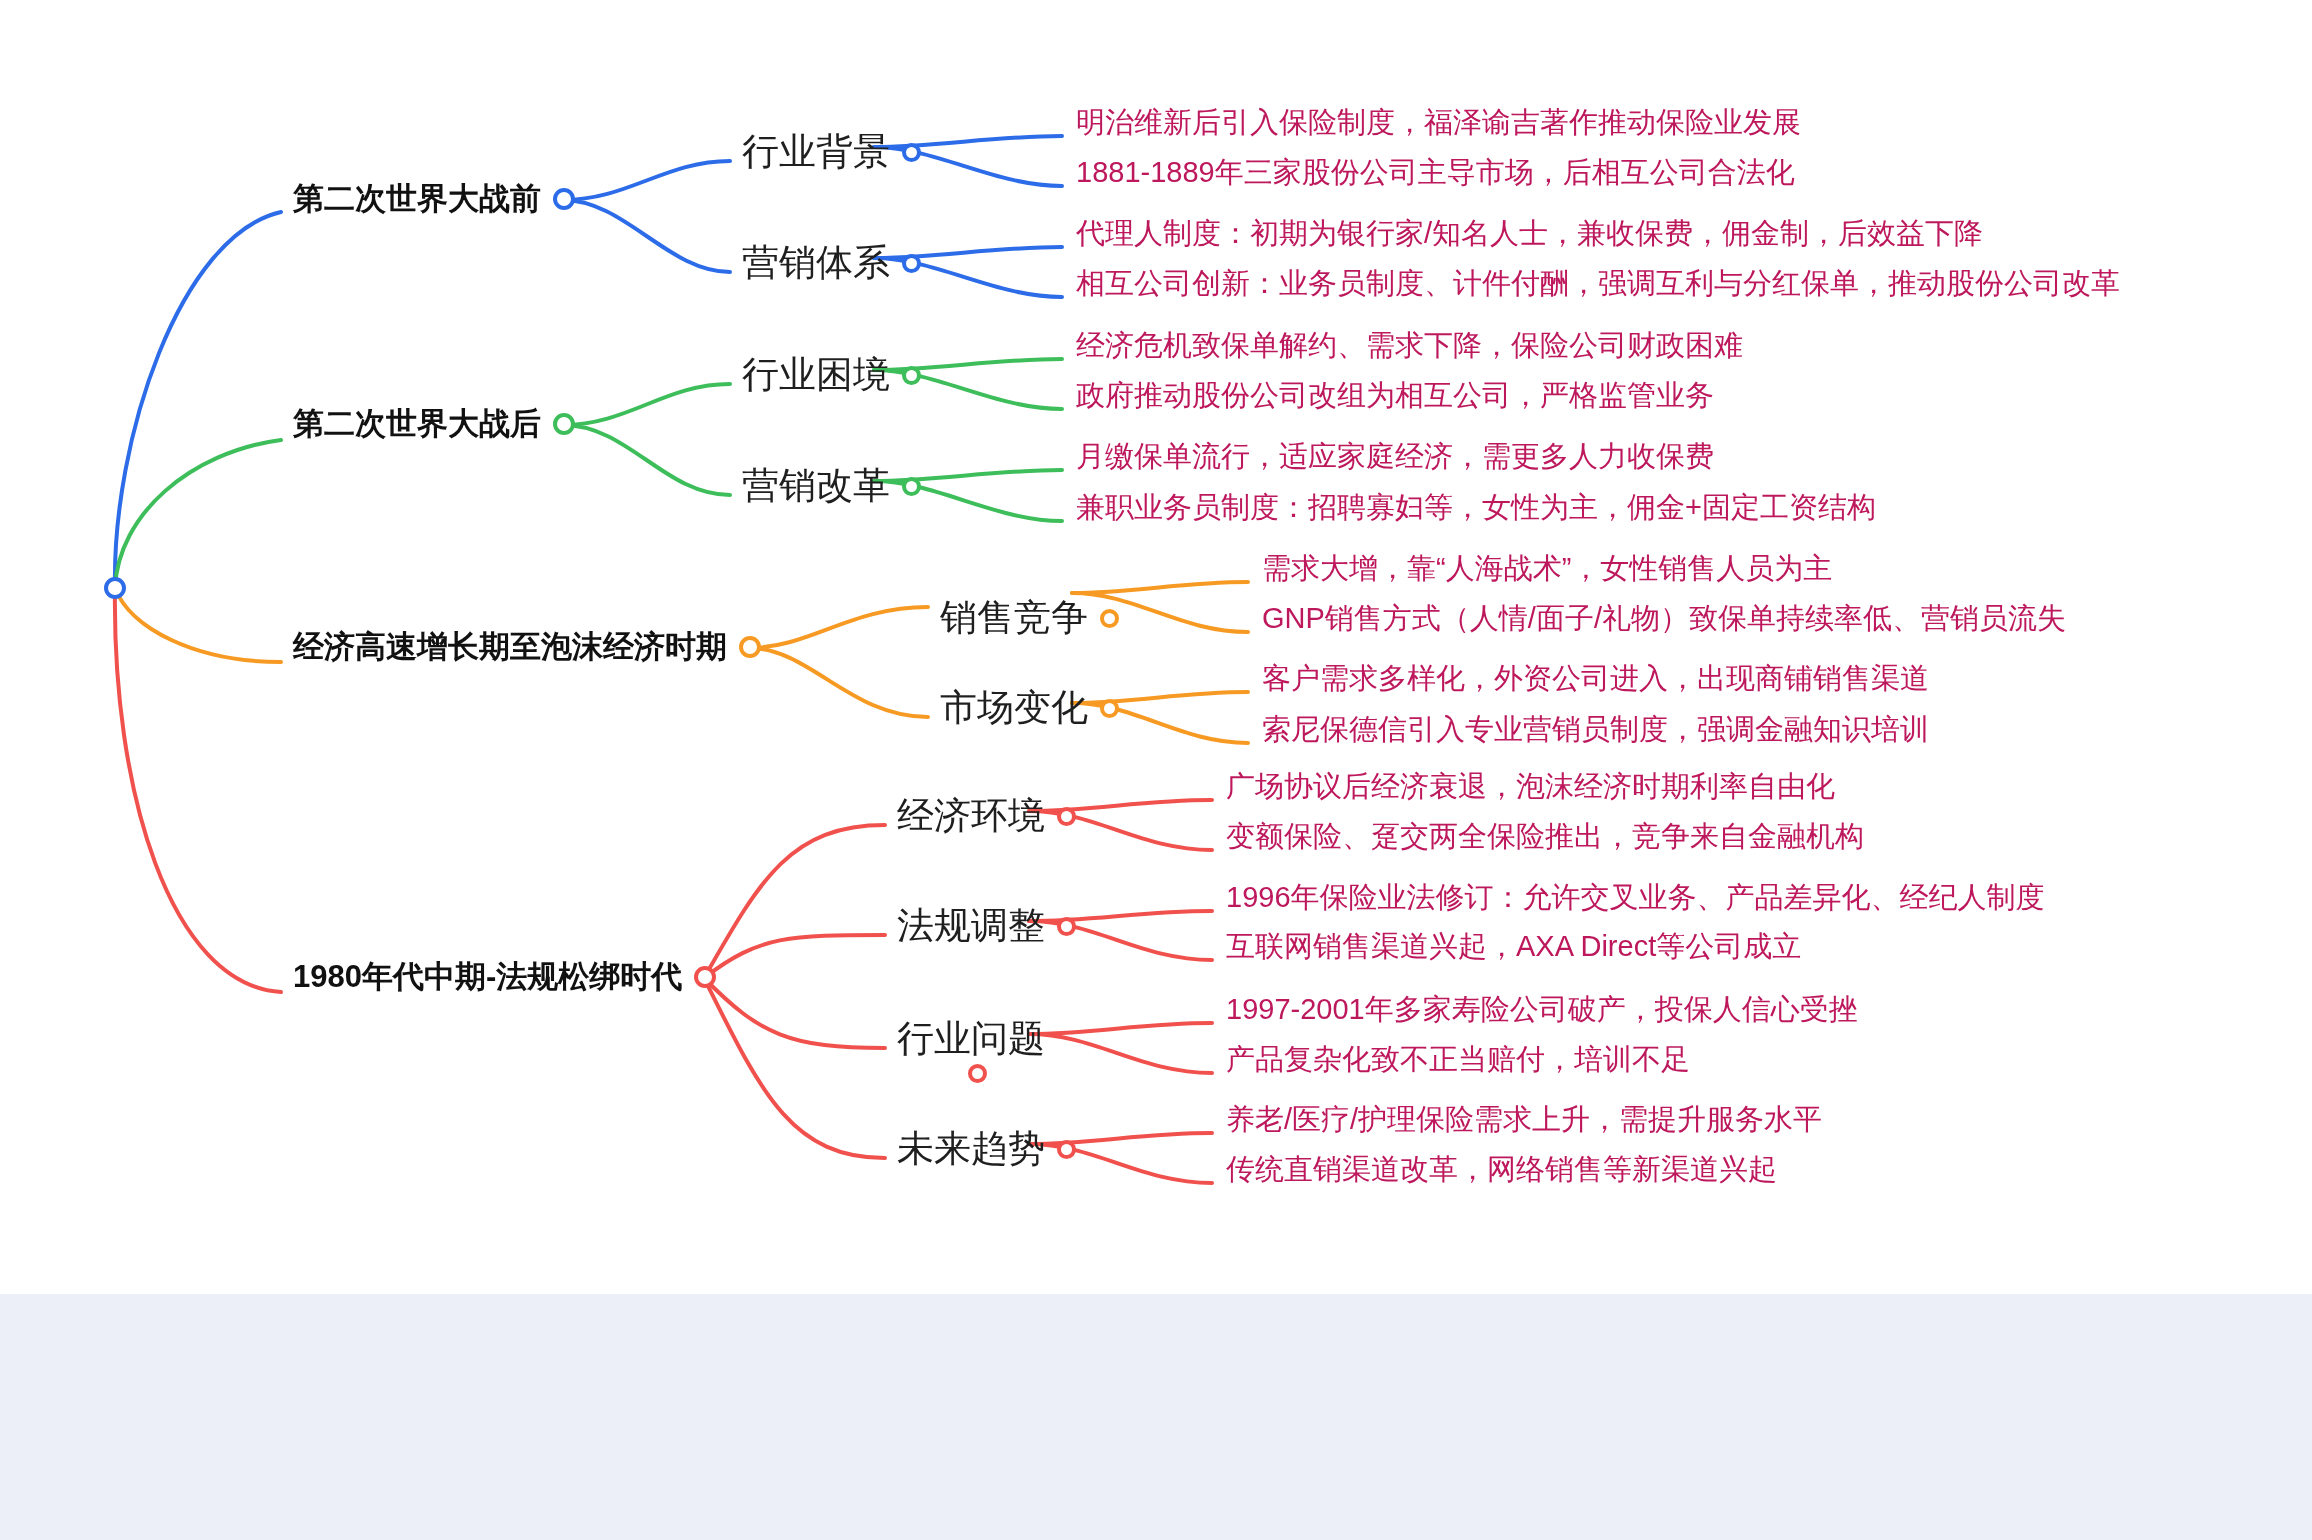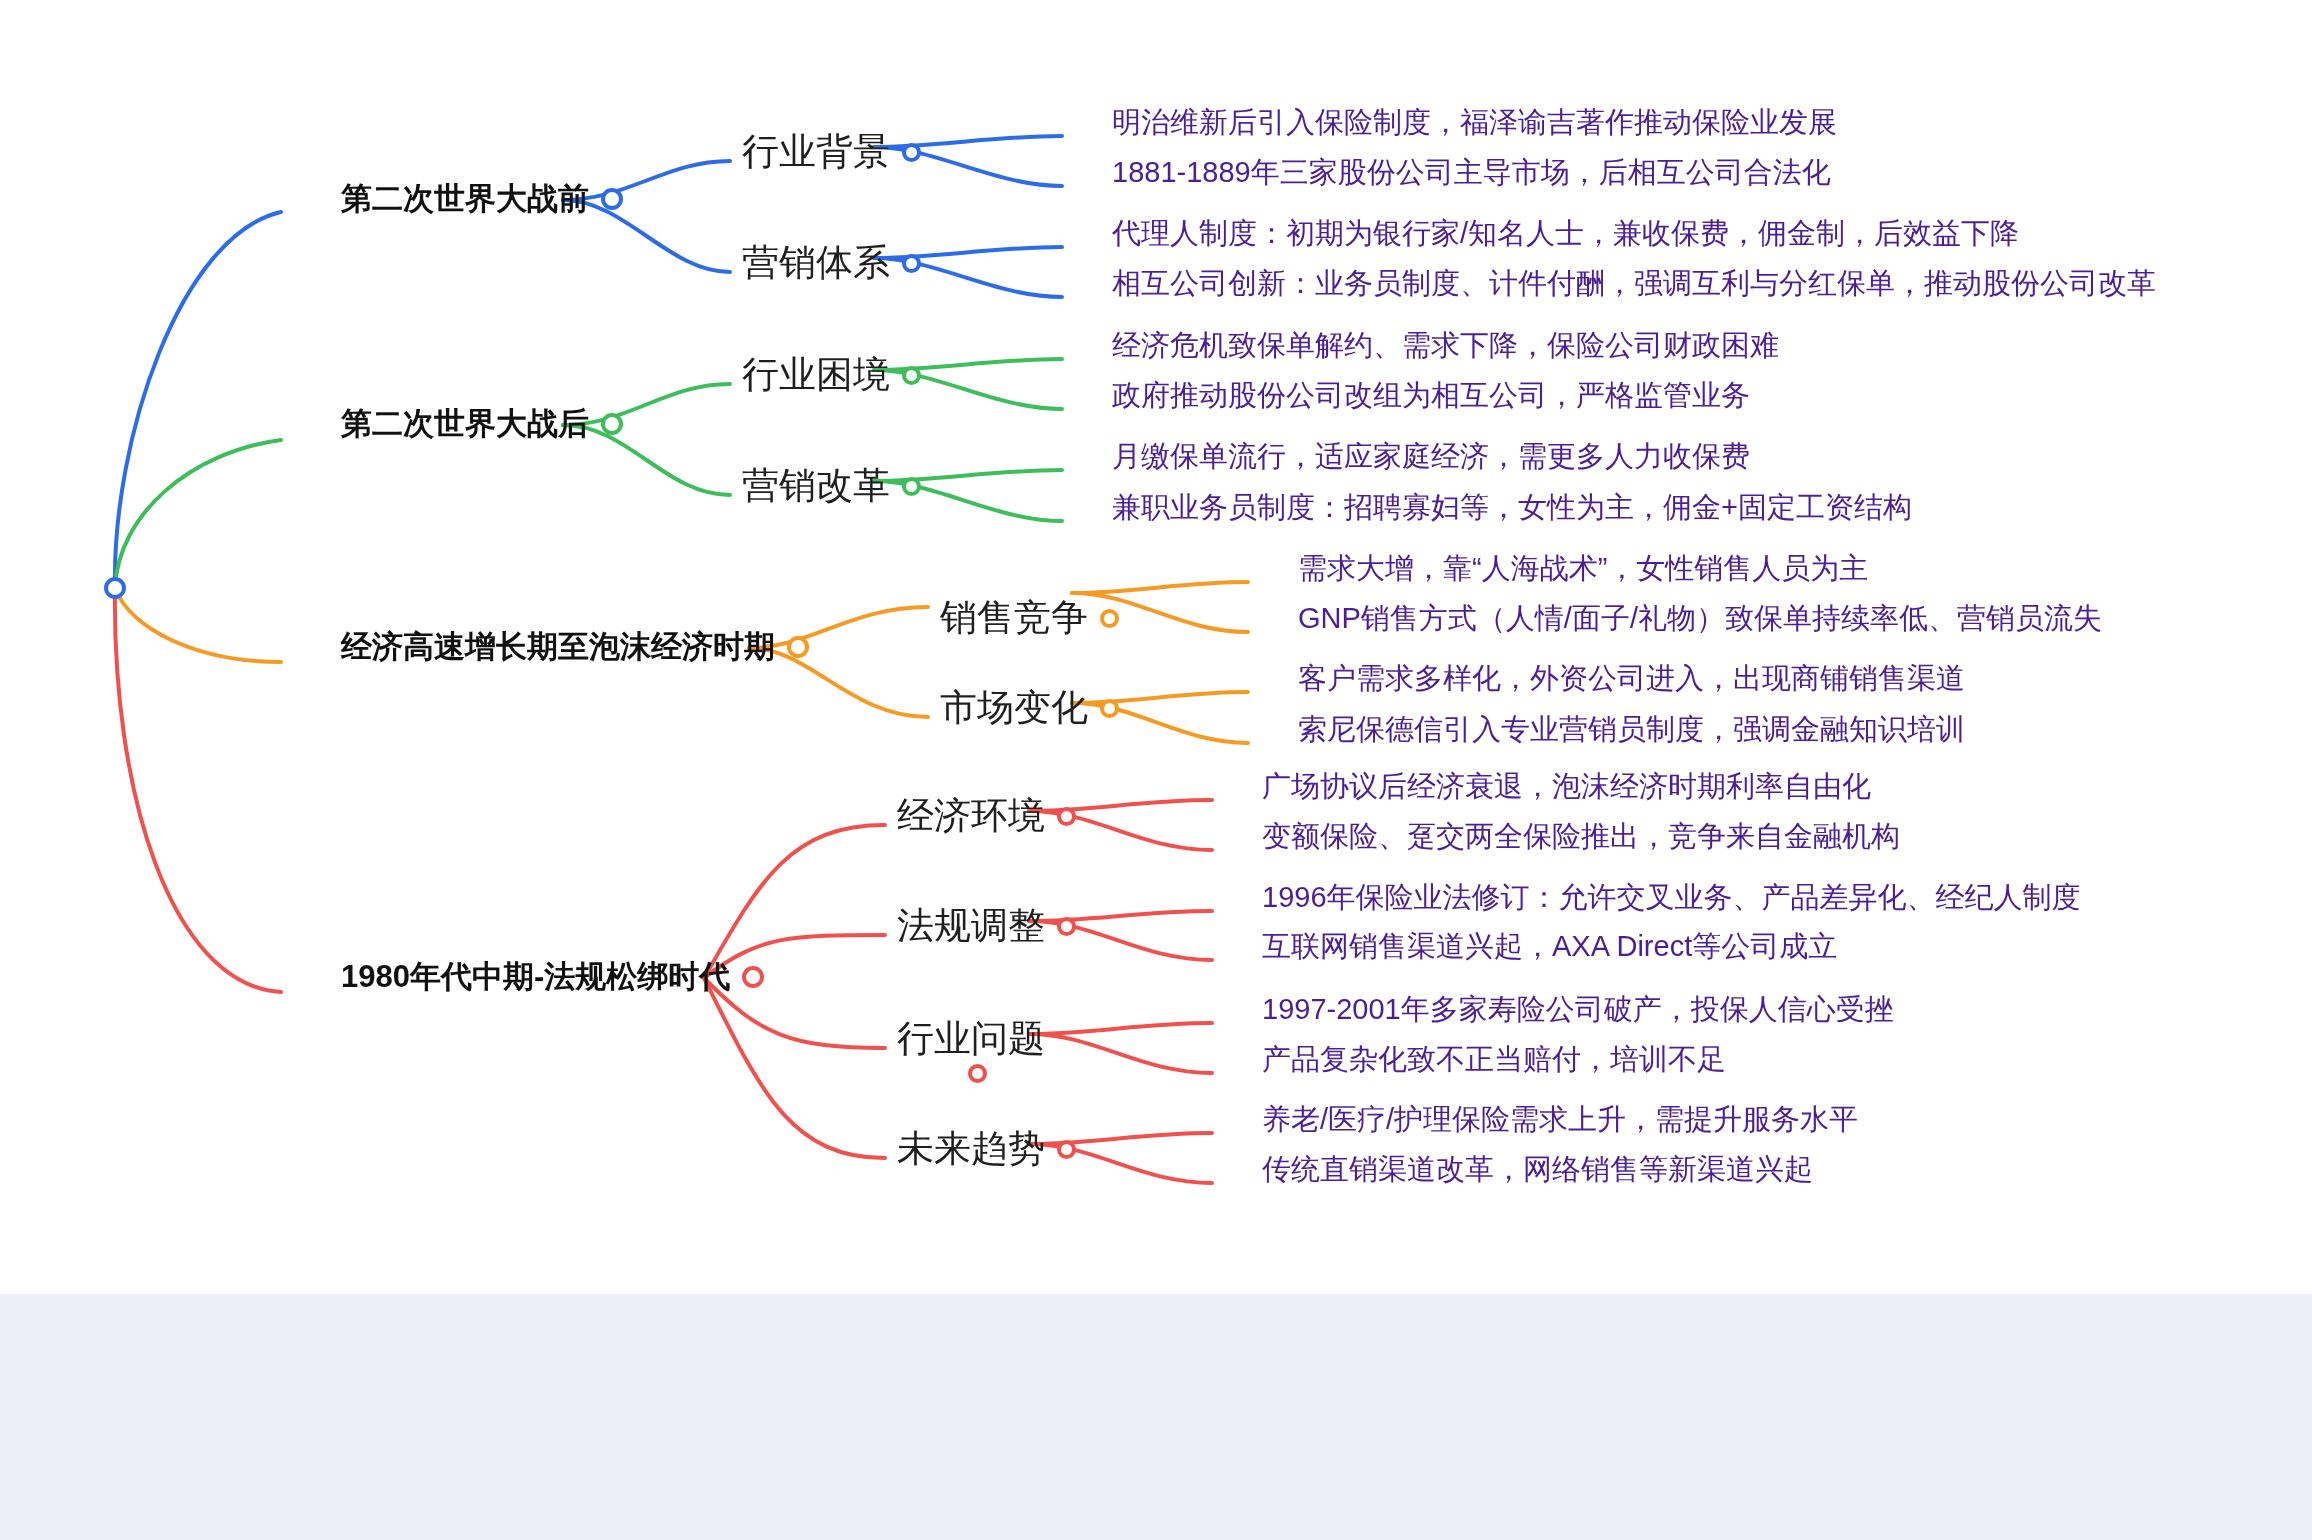--- a/index.html
+++ b/index.html
@@ -5,30 +5,30 @@
   html,body{margin:0;padding:0;}
   body{
     width:2312px;height:1540px;position:relative;overflow:hidden;
     background:#ffffff;
     font-family:"Liberation Sans","DejaVu Sans",sans-serif;
     color:#1f1f1f;
   }
   #map{position:absolute;left:0;top:0;width:2312px;height:1294px;}
   #wires{position:absolute;left:0;top:0;pointer-events:none;}
   .node{position:absolute;display:flex;align-items:center;white-space:nowrap;}
-  .l1 .txt{font-size:31px;font-weight:bold;color:#111;margin-left:48px;}
+  .l1 .txt{font-size:31px;font-weight:bold;color:#111;}
   .l2 .txt{font-size:37px;color:#1f1f1f;}
   .dot{display:inline-block;background:#fff;border-radius:50%;margin-left:12px;box-sizing:border-box;}
   .l1 .dot{width:22px;height:22px;border:4px solid;}
   .l2 .dot{width:19px;height:19px;border:4px solid;}
   .b-blue  .dot{border-color:#2D6CE8;}
   .b-green .dot{border-color:#3DBE5B;}
   .b-orange.dot,.b-orange .dot{border-color:#F79A23;}
   .b-red   .dot{border-color:#F1514D;}
-  .leaf{position:absolute;white-space:nowrap;font-size:29px;line-height:36px;color:#4c1d95;margin-left:36px;}
+  .leaf{position:absolute;white-space:nowrap;font-size:29px;line-height:36px;color:#be185d;}
   #root-dot{position:absolute;left:104px;top:577px;width:22px;height:22px;border:4px solid #2D6CE8;border-radius:50%;background:#fff;box-sizing:border-box;}
   
   #footer{position:absolute;left:0;top:1294px;width:2312px;height:246px;background:#ECEFF8;}
 </style>
 </head>
 <body>
 
 <div id="map">
   <svg id="wires" width="2312" height="1294" viewBox="0 0 2312 1294">
     <g fill="none" stroke-width="4" stroke-linecap="round">

